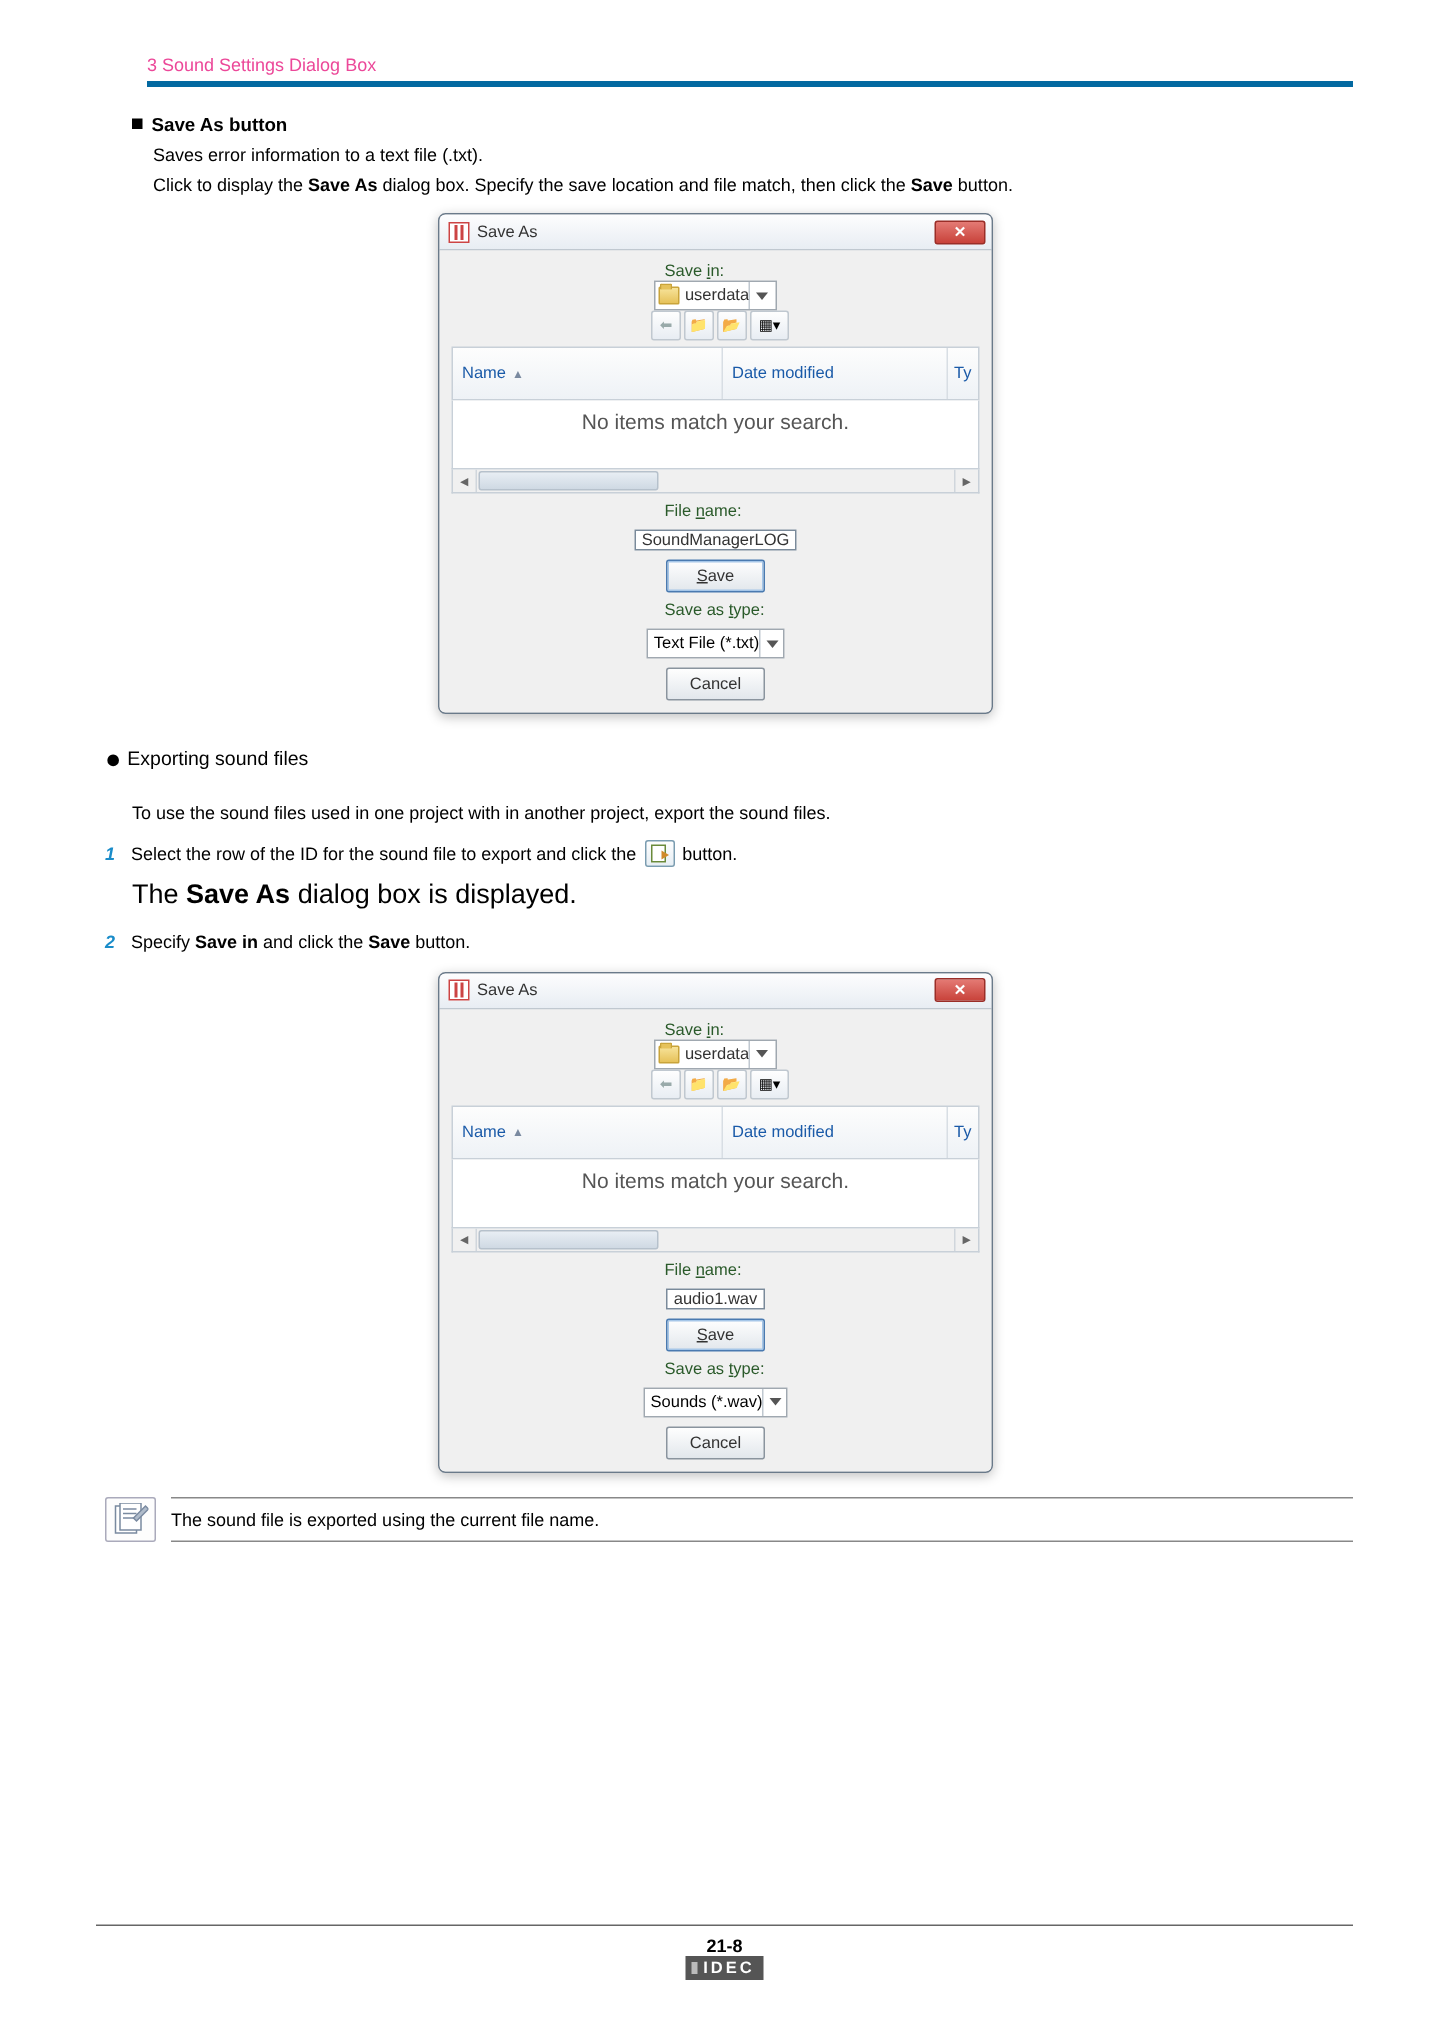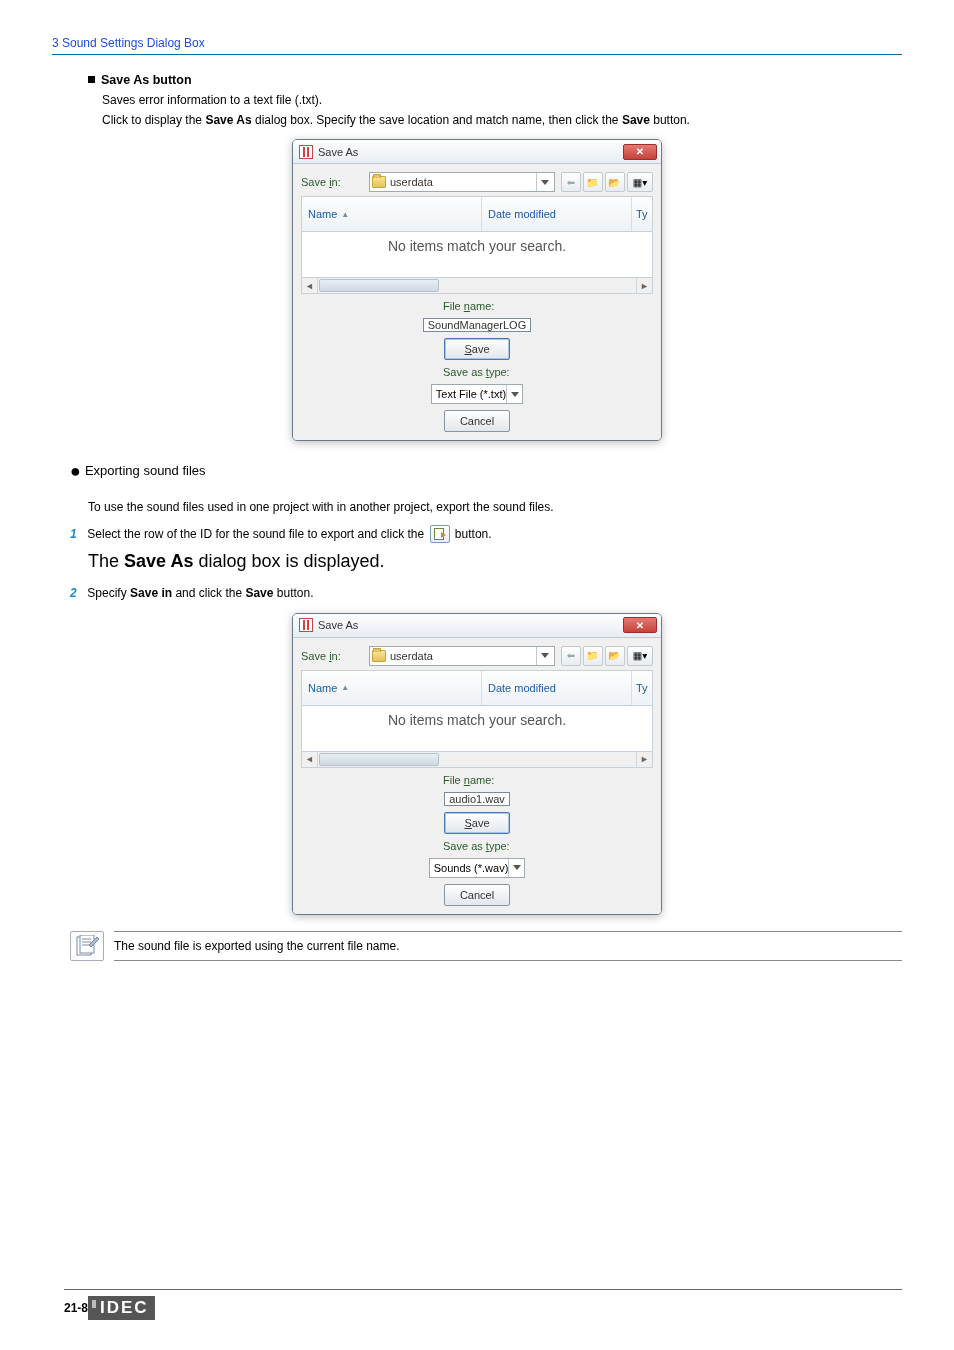--- a/index.html
+++ b/index.html
@@ -7,25 +7,26 @@
     font-family: Verdana, Arial, sans-serif;
     font-size: 12px;
     color: #000;
     background: #fff;
     width: 954px;
     height: 1350px;
     position: relative;
     padding: 36px 52px 0 52px;
   }
   .header-line {
-    color: #1d4ed8;
+    color: #ec4899;
     font-size: 12px;
     padding-bottom: 4px;
-    border-bottom: 1px solid #0369a1;
+    border-bottom: 4px solid #0369a1;
     margin-bottom: 18px;
+    margin-left: 46px;
   }
   .sec-heading1 {
     color: #000;
     font-weight: bold;
     font-size: 12.5px;
     margin: 4px 0 4px 36px;
   }
   .sec-heading1 .bullet-sq {
     display: inline-block;
     width: 7px; height: 7px;
@@ -138,21 +139,21 @@
     background: linear-gradient(#e47a74,#c8423a);
     border: 1px solid #9a2e28;
     color: #fff;
     display: flex; align-items: center; justify-content: center;
     font-size: 10px; font-weight: bold;
   }
   .dlg-body {
     padding: 6px 8px 8px 8px;
     background: #f0f0f0;
   }
-  .row { display: flex; align-items: center; margin: 2px 0; }
+  .row { display: flex; align-items: center; margin: 2px 0; flex-direction: column; }
   .lbl { color: #2a5a2a; font-size: 11px; width: 68px; }
   .savein-combo {
     flex: 1;
     display: flex; align-items: center;
     border: 1px solid #a0a8b0;
     background: #fff;
     height: 20px;
     padding: 0 2px;
   }
   .folder-ico {
@@ -288,47 +289,48 @@
 
   
   .footer {
     position: absolute;
     left: 64px; right: 52px; bottom: 30px;
     border-top: 1px solid #666;
     padding-top: 6px;
     display: flex;
     align-items: center;
     font-size: 11px;
+    flex-direction: column;
   }
   .page-no { font-weight: bold; font-size: 12px; }
   .manual-title { flex: 1; text-align: center; color: #333; }
   .idec-badge {
     background: #555; color: #fff;
     padding: 2px 6px 2px 12px;
     font-weight: bold;
     letter-spacing: 2px;
-    font-size: 17px;
+    font-size: 11px;
     position: relative;
   }
   .idec-badge::before {
     content:""; position:absolute; left:4px; top:4px;
     width:4px; height:8px; background:#bbb;
   }
 </style>
 </head>
 <body>
 
 <div class="header-line">3 Sound Settings Dialog Box</div>
 
 <div class="sec-heading1">
   <span class="bullet-sq"></span><span>Save As button</span>
 </div>
 <div class="body-text">Saves error information to a text file (.txt).</div>
 <div class="body-text">
-  <span>Click to display the </span><b>Save As</b><span> dialog box. Specify the save location and match name, then click the </span><b>Save</b><span> button.</span>
+  <span>Click to display the </span><b>Save As</b><span> dialog box. Specify the save location and file match, then click the </span><b>Save</b><span> button.</span>
 </div>
 
 <div class="dialog">
   <div class="dlg-titlebar">
     <span class="dlg-icon"></span>
     <span class="dlg-title">Save As</span>
     <span class="dlg-close">✕</span>
   </div>
   <div class="dlg-body">
     <div class="row">

